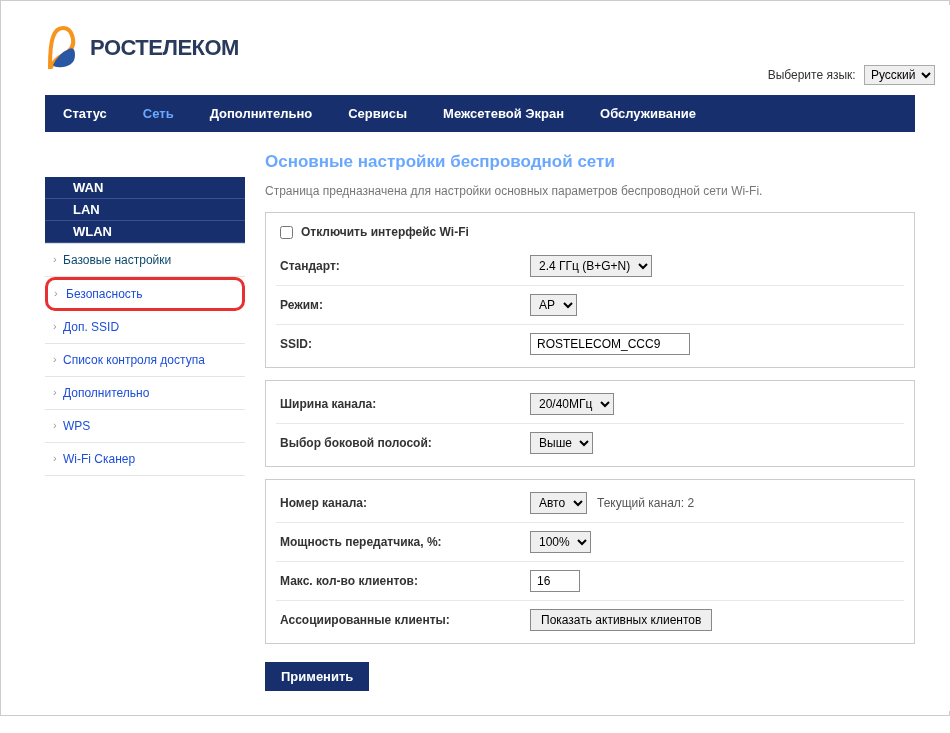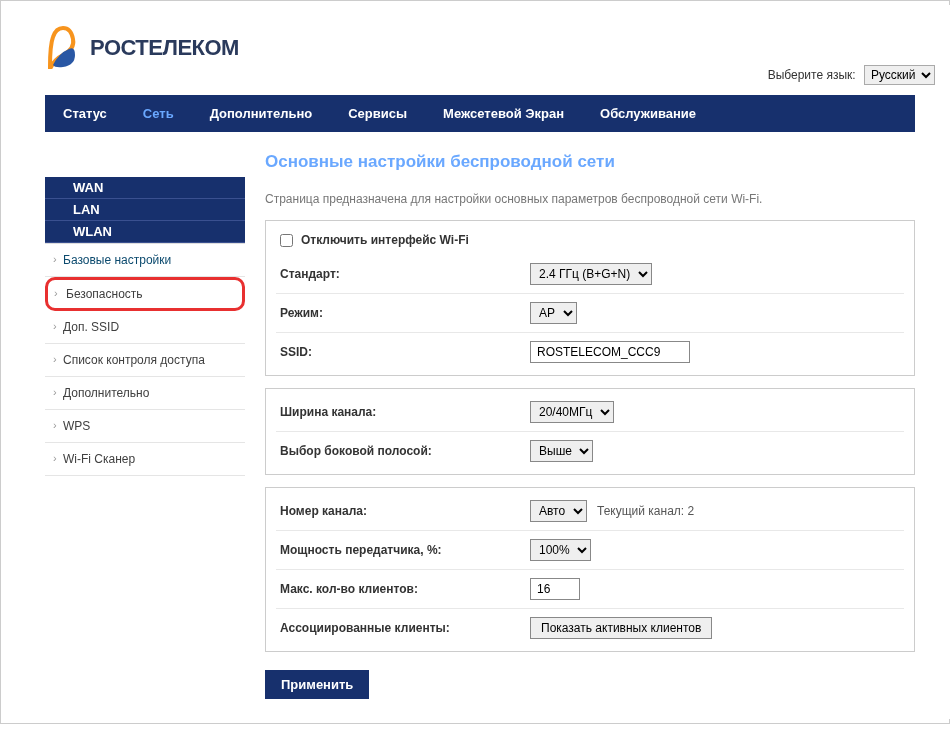--- a/index.html
+++ b/index.html
@@ -11,27 +11,27 @@
 .logo-text { font-size: 22px; font-weight: bold; color: #2a3a5c; letter-spacing: -0.5px; }
 .lang-select { font-size: 12px; color: #333; margin-top: 40px; }
 .lang-select select { font-size: 12px; margin-left: 5px; border: 1px solid #aaa; background: #efefef; padding: 1px 2px; }
 .nav { background: #17306d; margin: 0 40px; display: flex; }
 .nav-item { color: #fff; padding: 11px 18px; font-size: 13px; font-weight: bold; cursor: pointer; white-space: nowrap; }
 .nav-item.active { color: #6aa8ff; }
 .body { display: flex; padding: 20px 40px 20px 40px; gap: 20px; }
 .sidebar { width: 200px; flex-shrink: 0; padding-top: 25px; }
 .side-head { background: #17306d; color: #fff; font-weight: bold; font-size: 13px; padding: 3px 28px; border-bottom: 1px solid #3a5090; }
 .side-items { border-top: 1px solid #ddd; }
-.side-item { padding: 9px 8px 9px 18px; border-bottom: 1px solid #e5e5e5; font-size: 12px; color: #404040; cursor: pointer; position: relative; }
+.side-item { padding: 9px 8px 9px 18px; border-bottom: 1px solid #e5e5e5; font-size: 12px; color: #1d4ed8; cursor: pointer; position: relative; }
 .side-item::before { content: "›"; position: absolute; left: 8px; color: #999; font-size: 11px; }
 .side-item.active { color: #0c4a6e; }
 .side-item.highlight { border: 3px solid #e83030; border-radius: 10px; padding: 7px 8px 7px 18px; }
 .side-item.highlight::before { left: 6px; }
 .main { flex: 1; }
-.page-title { color: #6aa8ff; font-size: 17px; font-weight: bold; margin-bottom: 20px; }
+.page-title { color: #6aa8ff; font-size: 17px; font-weight: bold; margin-bottom: 12px; }
 .page-desc { color: #777; font-size: 12px; margin-bottom: 14px; }
 .panel { border: 1px solid #ccc; margin-bottom: 12px; padding: 4px 10px; }
 .row { display: flex; align-items: center; padding: 8px 4px; border-bottom: 1px solid #e8e8e8; }
 .row:last-child { border-bottom: none; }
 .row-label { width: 250px; font-weight: bold; font-size: 12px; color: #333; }
 .row-control { flex: 1; display: flex; align-items: center; gap: 10px; }
 .row-full { padding: 8px 4px; }
 .chk-row { display: flex; align-items: center; gap: 8px; font-size: 12px; font-weight: bold; }
 select { border: 1px solid #888; background: #efefef; font-size: 12px; padding: 2px 4px; }
 input[type=text] { border: 1px solid #888; background: #fff; font-size: 12px; padding: 3px 6px; width: 160px; }

